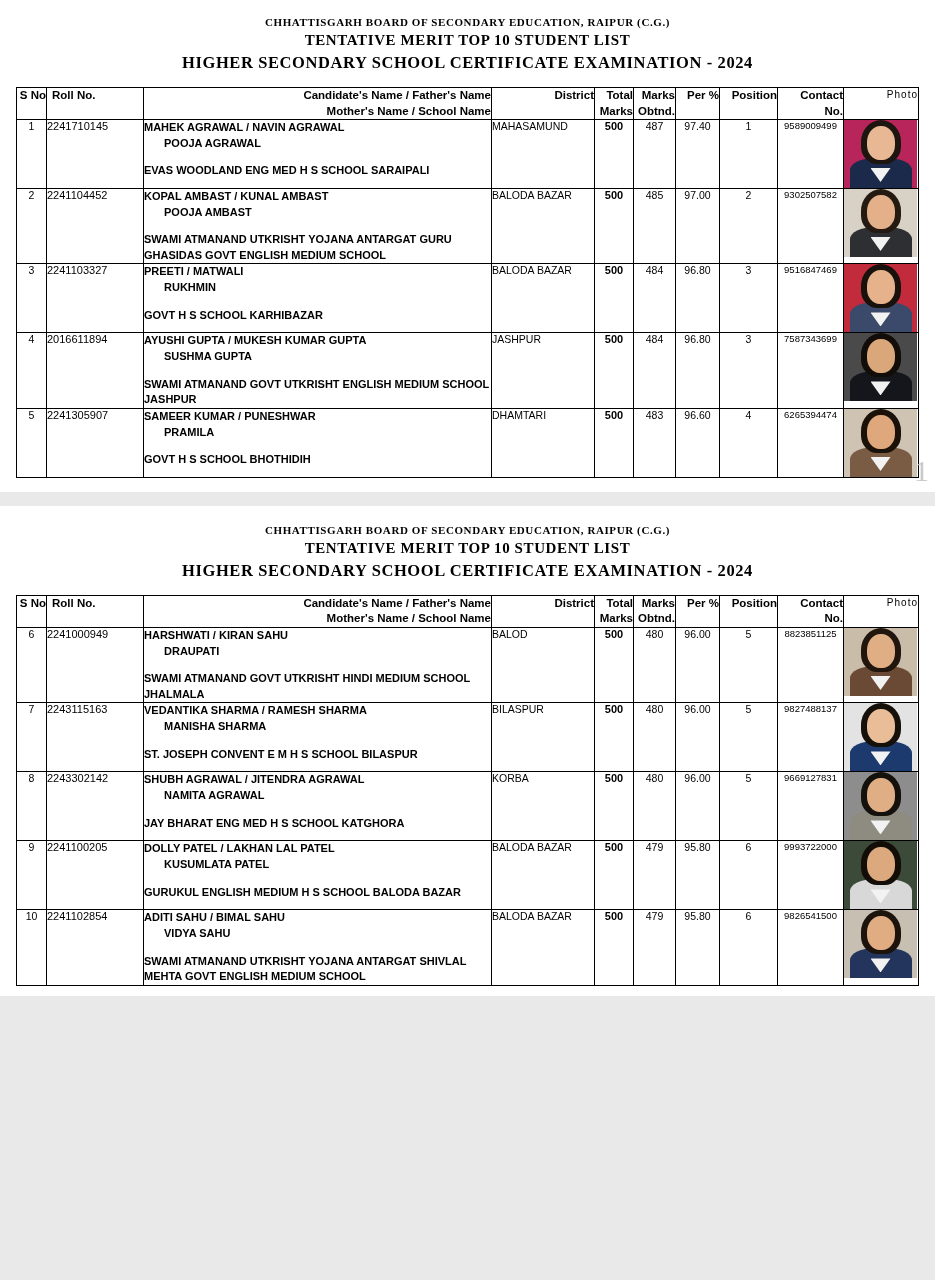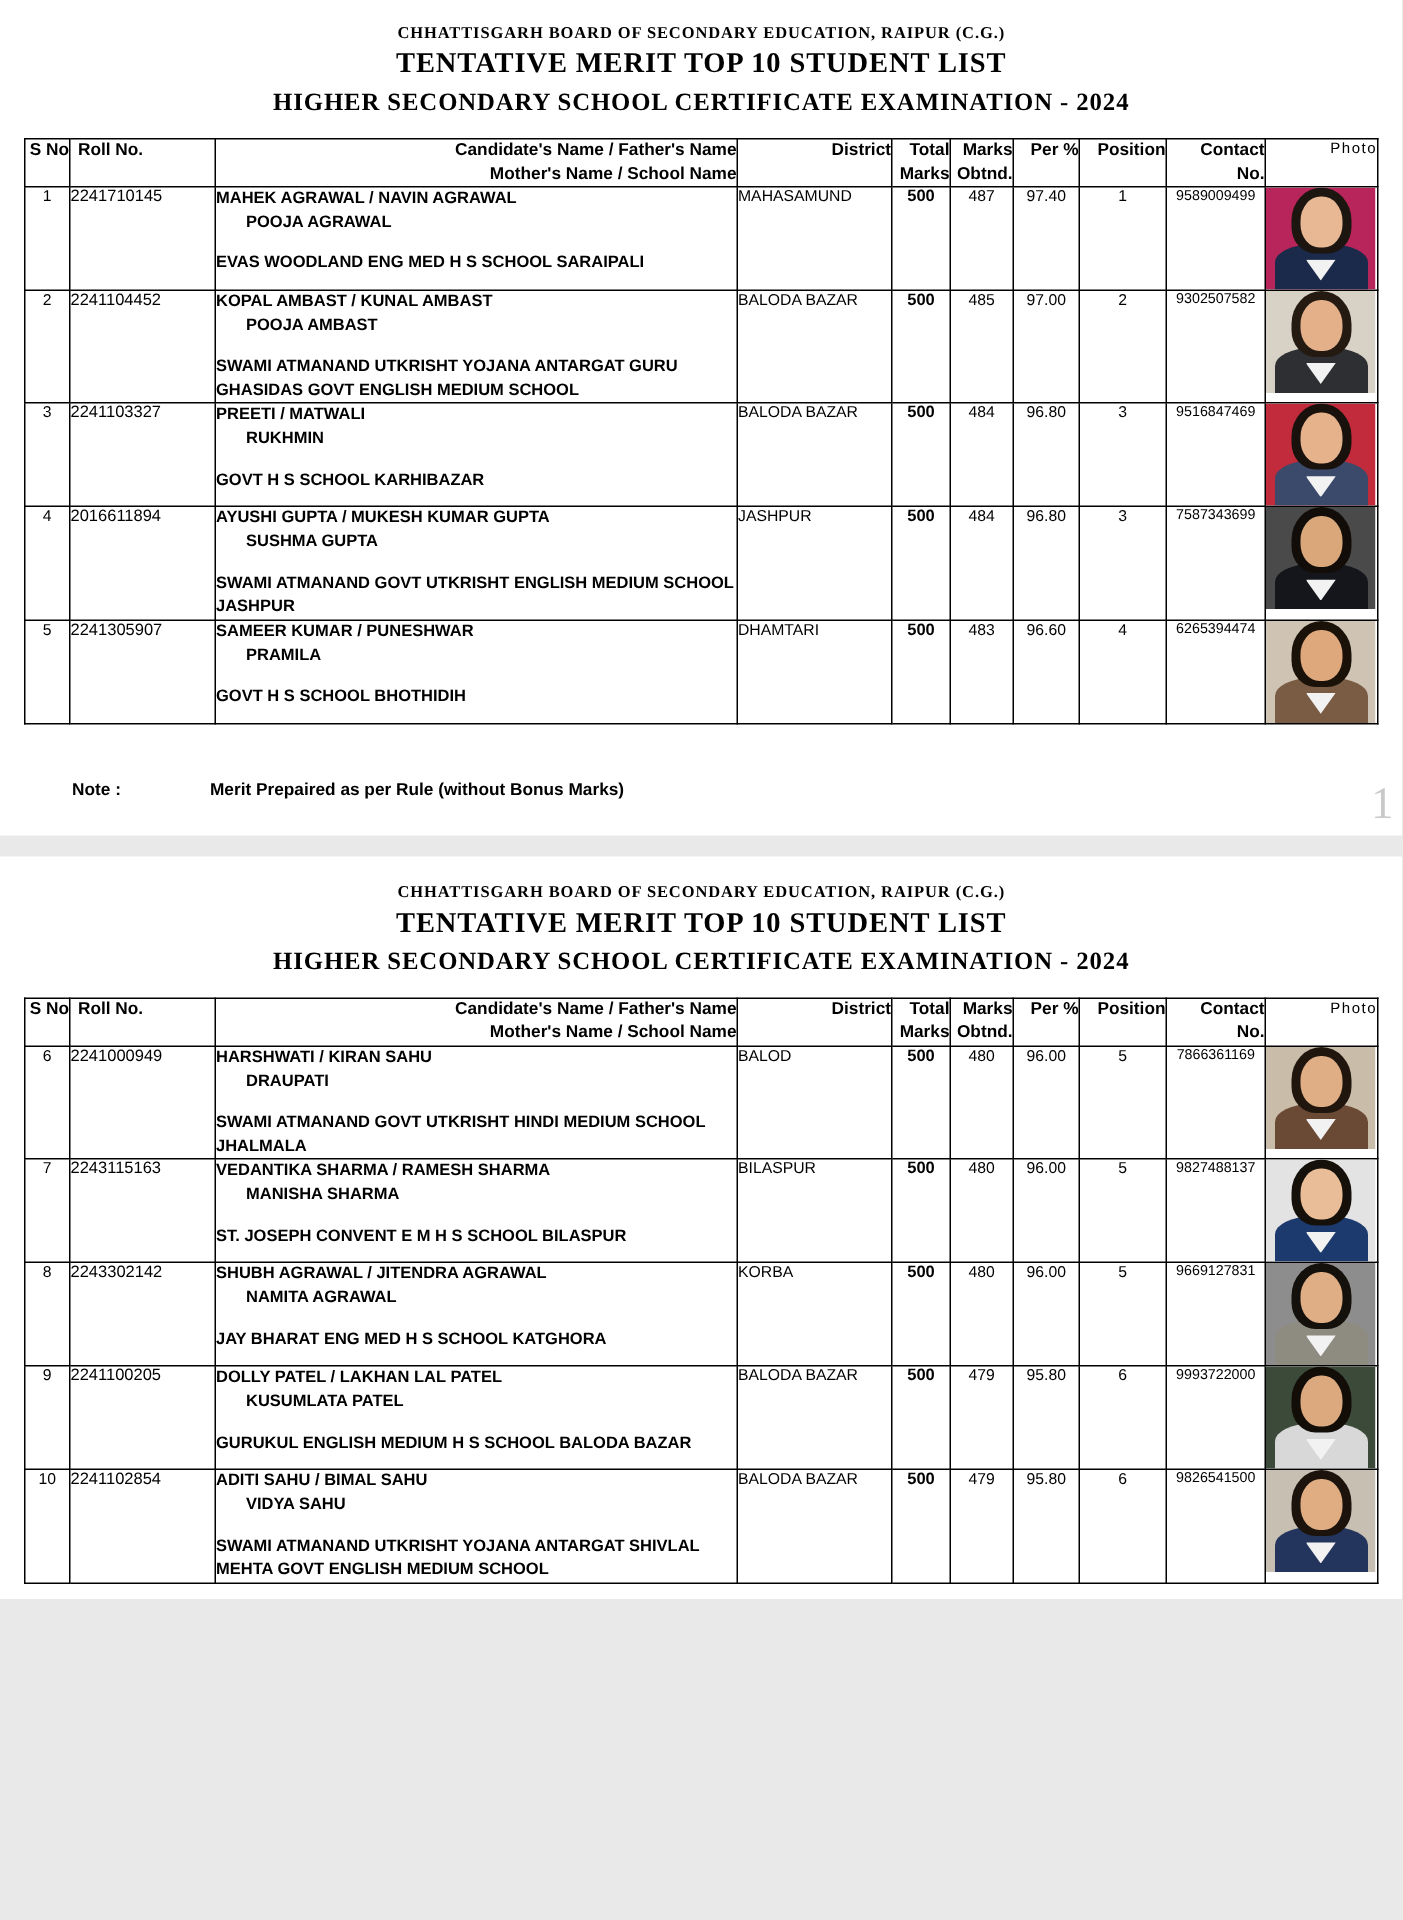--- a/index.html
+++ b/index.html
@@ -30,21 +30,21 @@
     font-family: "Liberation Serif", serif;
     font-weight: bold;
     color: #000;
   }
   .doc-head .l1 {
     font-size: 11px;
     letter-spacing: 0.6px;
     margin-bottom: 4px;
   }
   .doc-head .l2 {
-    font-size: 19px;
+    font-size: 15px;
     letter-spacing: 0.6px;
     margin-bottom: 4px;
   }
   .doc-head .l3 {
     font-size: 16.5px;
     letter-spacing: 0.6px;
     margin-bottom: 2px;
   }
 
   table.merit {
@@ -359,24 +359,20 @@
                   <span class="ph-hair" style="background:#1a1209;width:40px;height:44px;bottom:24px;"></span>
                   <span class="ph-face" style="background:#dfa87c;width:28px;height:34px;bottom:28px;"></span>
                   <span class="ph-collar" style="bottom:6px;"></span>
                 </span>
               </span>
             </td>
           </tr>
         </tbody>
     </table>
 
-    <div class="note-row">
-      <span class="note-label">Note  :</span>
-      <span>Merit Prepaired as per Rule (without Bonus Marks)</span>
-    </div>
 
     <div class="pagenum">1</div>
   </div>
 
   <div class="gap"></div>
 
   <div class="sheet">
 
     <div class="doc-head">
       <div class="l1">CHHATTISGARH  BOARD  OF  SECONDARY  EDUCATION,  RAIPUR  (C.G.)</div>
@@ -430,21 +426,21 @@
             <td class="namecell">
               <span class="nm">HARSHWATI / KIRAN SAHU</span>
               <span class="mother">DRAUPATI</span>
               <span class="school">SWAMI ATMANAND GOVT UTKRISHT HINDI MEDIUM SCHOOL JHALMALA</span>
             </td>
             <td class="dist">BALOD</td>
             <td class="num">500</td>
             <td class="num small">480</td>
             <td class="num small">96.00</td>
             <td class="pos">5</td>
-            <td class="contact">7866361169</td>
+            <td class="contact">8823851125</td>
             <td class="photo">
               <span class="photo-box">
                 <span class="photo-inner">
                   <span class="ph-bg" style="background:#c9bca8"></span>
                   <span class="ph-body" style="background:#6b4a35;width:62px;height:30px;bottom:0;"></span>
                   <span class="ph-hair" style="background:#20160e;width:40px;height:44px;bottom:24px;"></span>
                   <span class="ph-face" style="background:#e0ae85;width:28px;height:34px;bottom:28px;"></span>
                   <span class="ph-collar" style="bottom:6px;"></span>
                 </span>
               </span>

